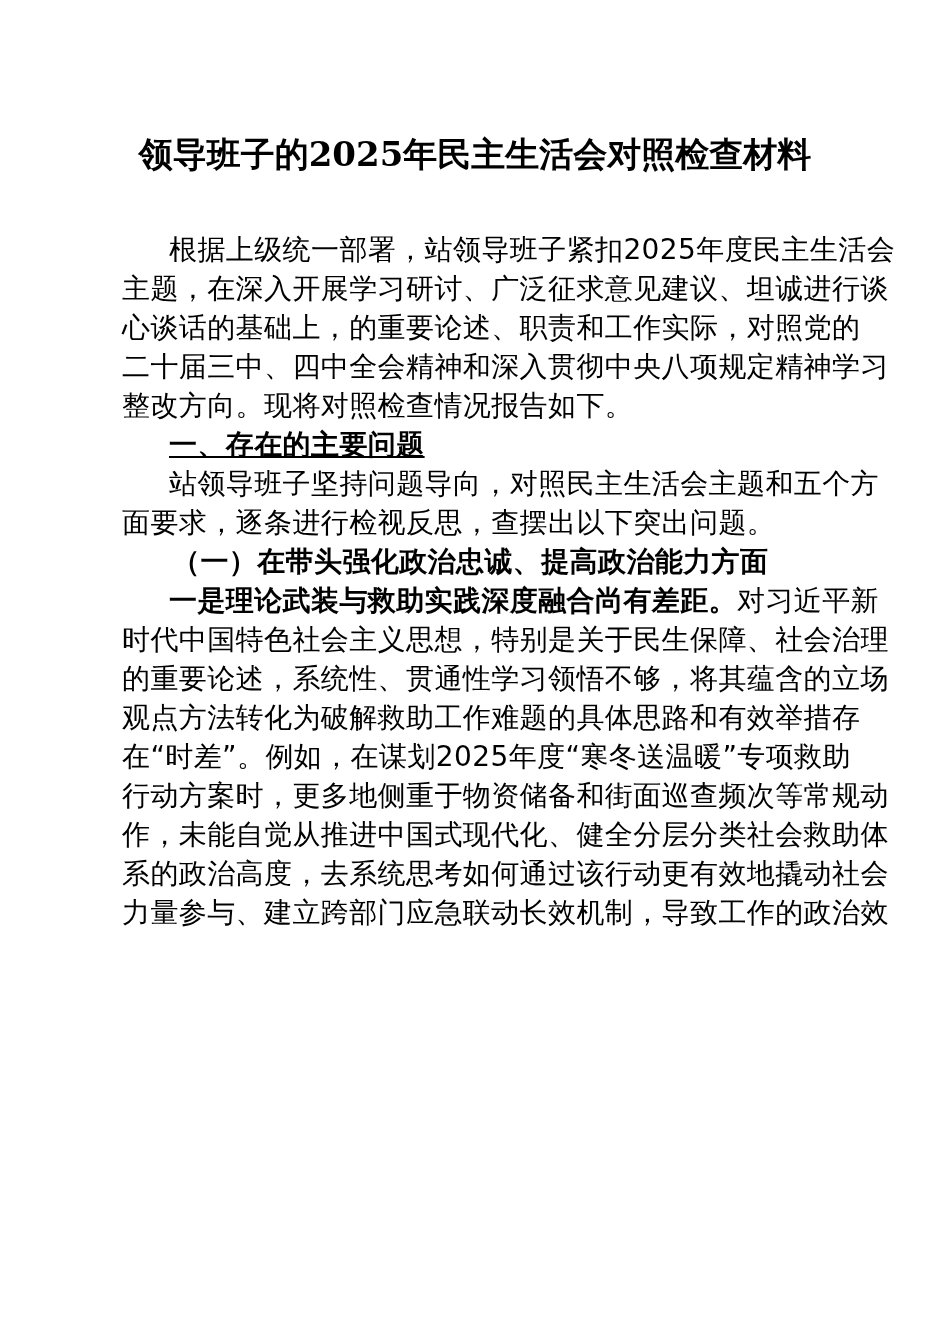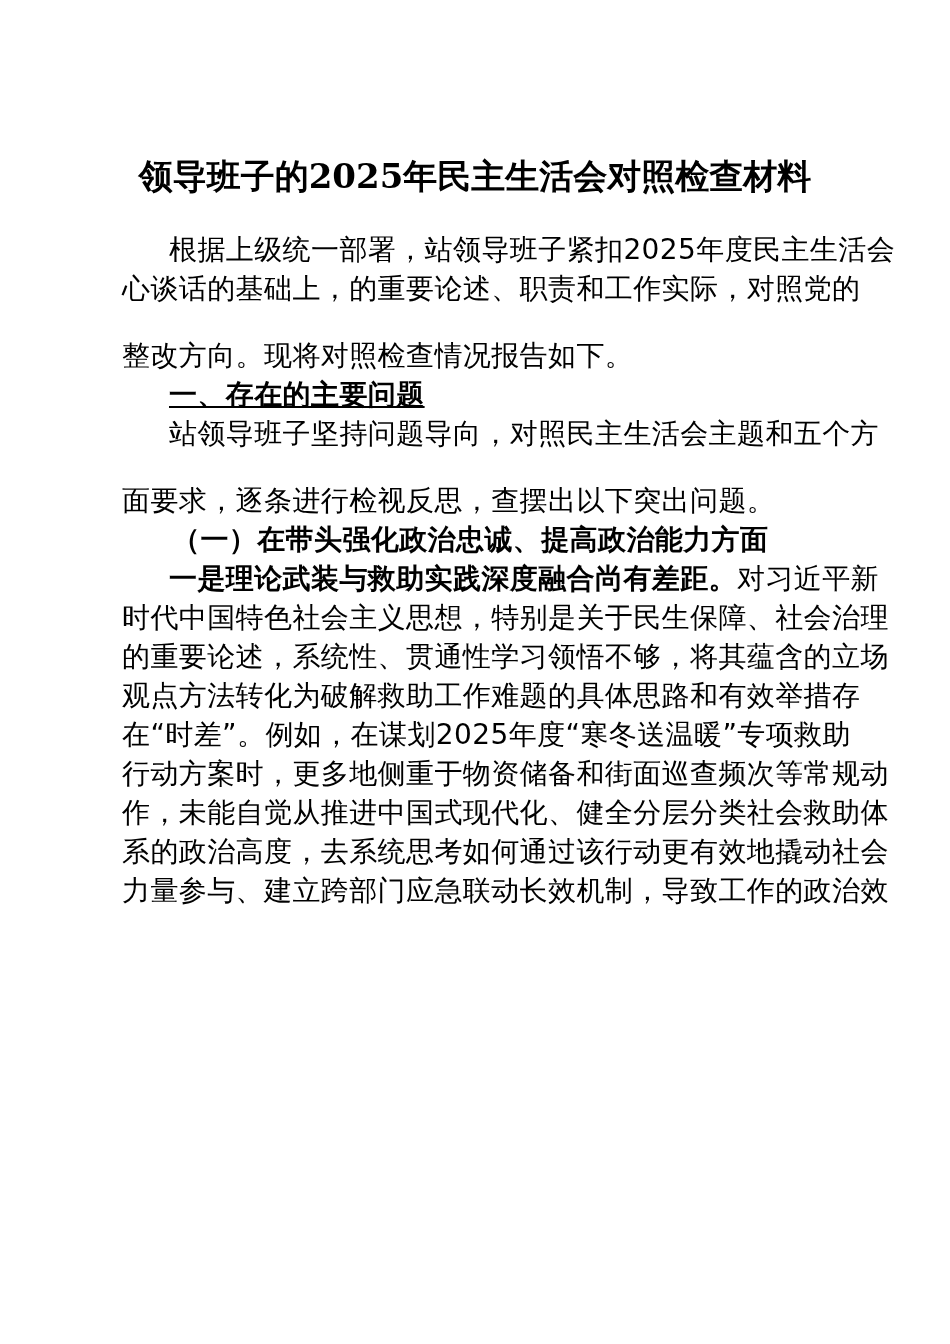--- a/index.html
+++ b/index.html
@@ -19,21 +19,21 @@
       left: 0;
       top: 0;
       width: 950px;
       height: 1344px;
       background: #ffffff;
     }
     .doc-title {
       position: absolute;
       left: 0;
       width: 950px;
-      top: 152px;
+      top: 130px;
       text-align: center;
       font-family: "DejaVu Serif", "Liberation Serif", serif;
       font-weight: bold;
       font-size: 34px;
       letter-spacing: 0px;
       line-height: 48px;
       white-space: nowrap;
     }
     .body-wrap {
       position: absolute;
@@ -46,21 +46,20 @@
       line-height: 39px;
       font-size: 28px;
       font-family: "DejaVu Sans", "Liberation Sans", sans-serif;
       white-space: nowrap;
       text-align: justify;
       text-align-last: justify;
       letter-spacing: 0.4px;
     }
     .line.last {
       text-align-last: left;
-      margin-top: 28px;
     }
     .line.indent {
       padding-left: 47px;
     }
     .line.heading1 {
       font-family: "DejaVu Sans", "Liberation Sans", sans-serif;
       font-weight: bold;
       text-align-last: left;
       padding-left: 47px;
       text-decoration: underline;
@@ -80,21 +79,23 @@
 <body>
 
 <div class="page">
 
   <div class="doc-title">领导班子的2025年民主生活会对照检查材料</div>
 
   <div class="body-wrap">
 
     <div>
       <div class="line indent">根据上级统一部署，站领导班子紧扣2025年度民主生活会</div>
+      <div class="line">主题，在深入开展学习研讨、广泛征求意见建议、坦诚进行谈</div>
       <div class="line">心谈话的基础上，的重要论述、职责和工作实际，对照党的</div>
+      <div class="line">二十届三中、四中全会精神和深入贯彻中央八项规定精神学习</div>
       <div class="line last">整改方向。现将对照检查情况报告如下。</div>
     </div>
 
     <div class="line heading1">一、存在的主要问题</div>
 
     <div>
       <div class="line indent">站领导班子坚持问题导向，对照民主生活会主题和五个方</div>
       <div class="line last">面要求，逐条进行检视反思，查摆出以下突出问题。</div>
     </div>
 

